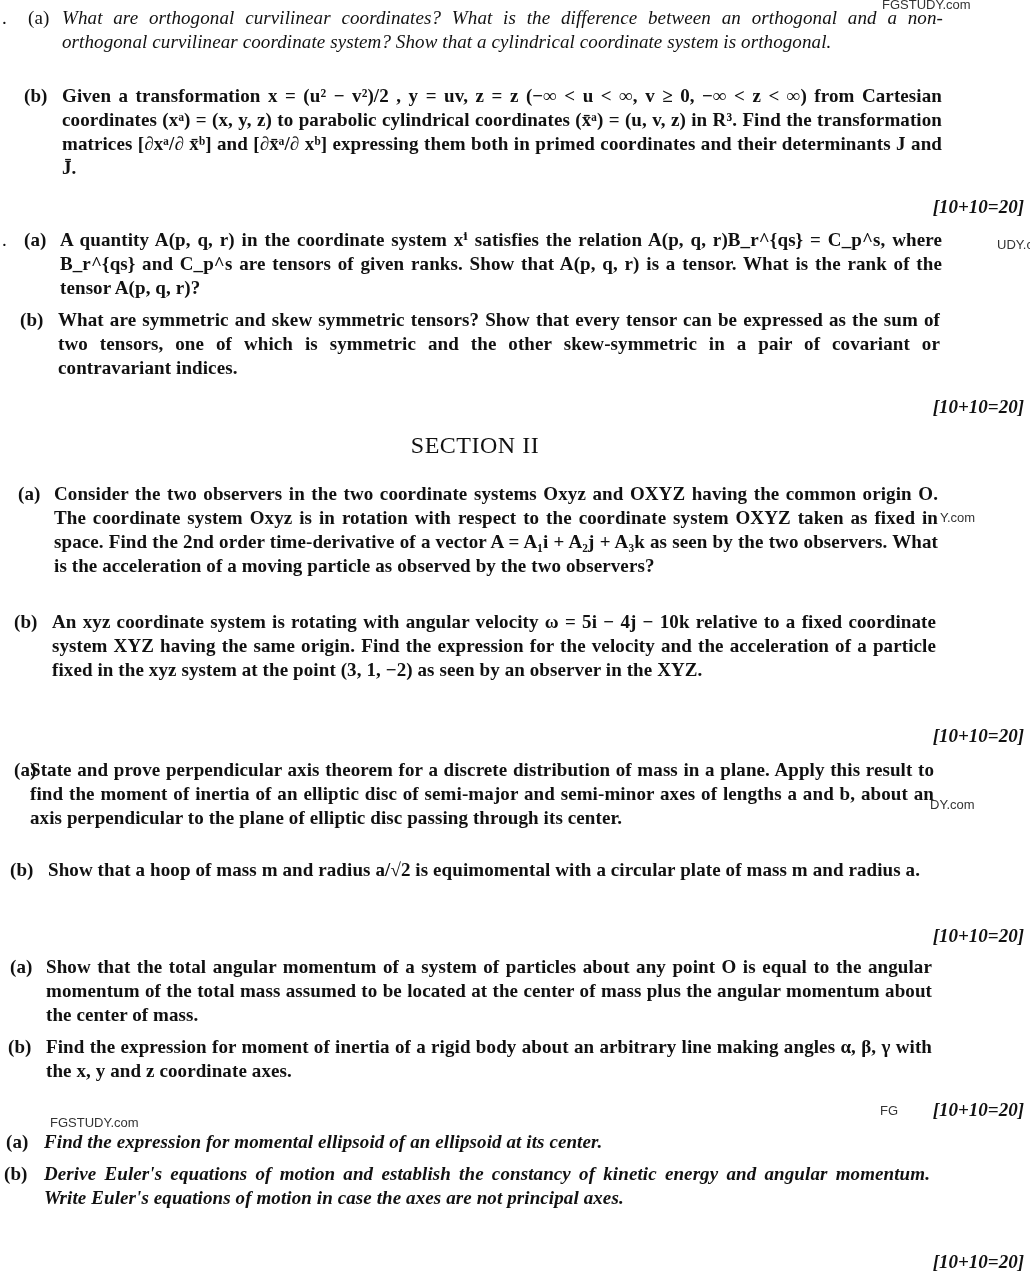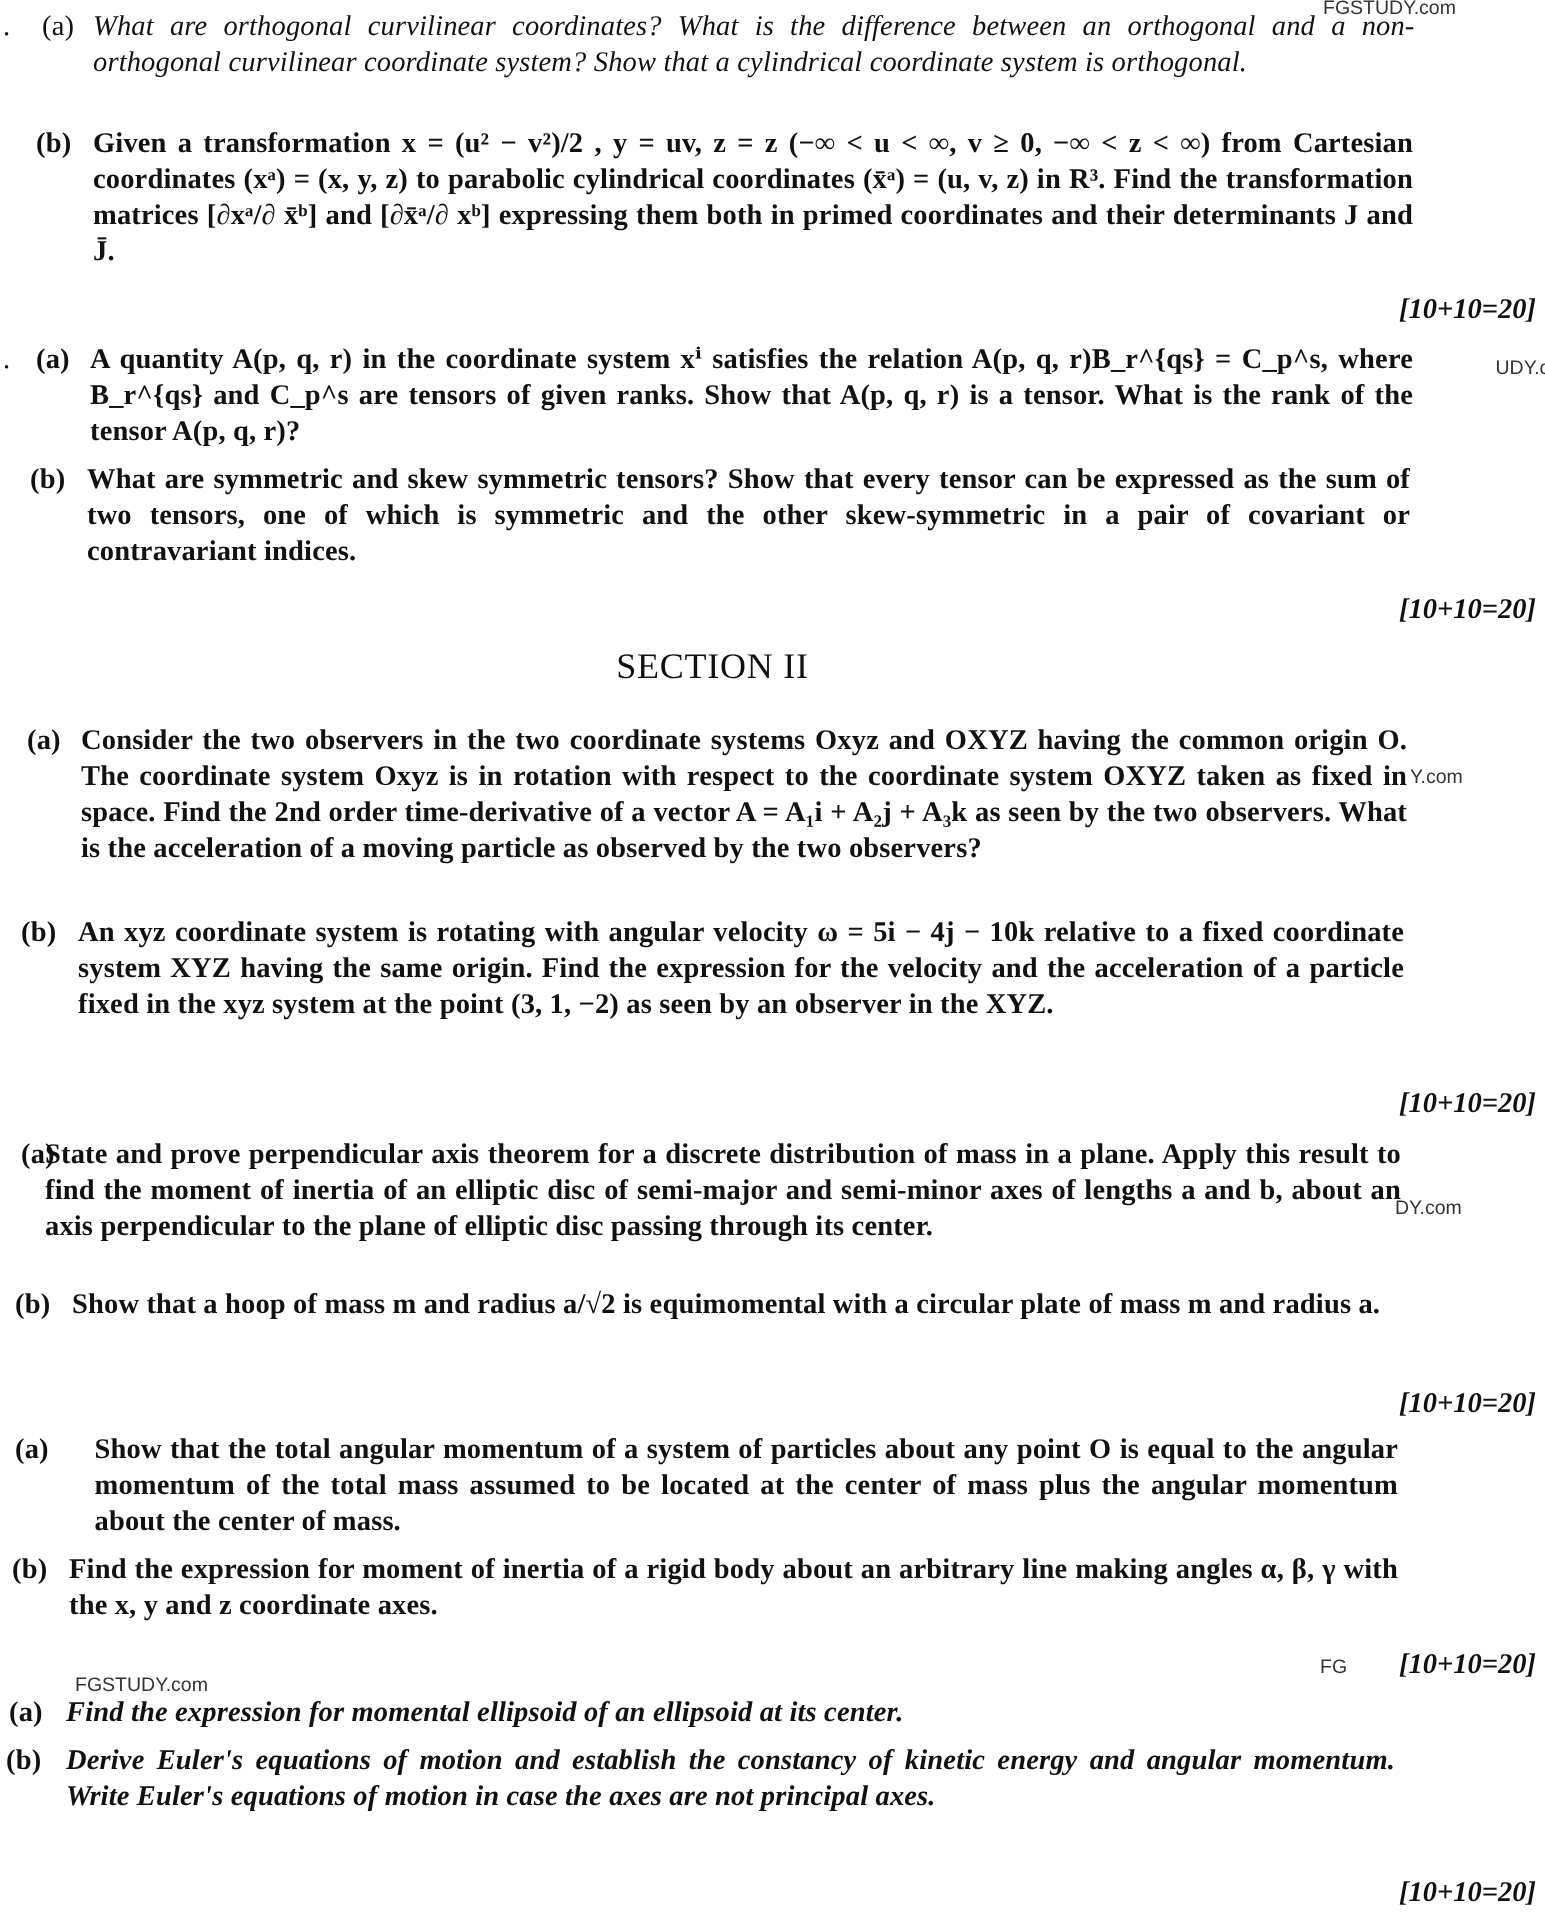--- a/index.html
+++ b/index.html
@@ -85,21 +85,21 @@
     <span class="txt" style="margin-left:16px;">State and prove perpendicular axis theorem for a discrete distribution of mass in a plane. Apply this result to find the moment of inertia of an elliptic disc of semi-major and semi-minor axes of lengths a and b, about an axis perpendicular to the plane of elliptic disc passing through its center.</span>
   </div>
   <div class="part bold" style="left:10px; top:858px; width:924px;">
     <span class="lbl">(b)</span>
     <span class="txt" style="margin-left:38px;">Show that a hoop of mass m and radius a/√2 is equimomental with a circular plate of mass m and radius a.</span>
   </div>
   <div class="marks" style="top:924px;">[10+10=20]</div>
 
   <div class="part bold" style="left:10px; top:955px; width:922px;">
     <span class="lbl">(a)</span>
-    <span class="txt" style="margin-left:53px;">Show that the total angular momentum of a system of particles about any point O is equal to the angular momentum of the total mass assumed to be located at the center of mass plus the angular momentum about the center of mass.</span>
+    <span class="txt" style="margin-left:36px;">Show that the total angular momentum of a system of particles about any point O is equal to the angular momentum of the total mass assumed to be located at the center of mass plus the angular momentum about the center of mass.</span>
   </div>
   <div class="part bold" style="left:8px; top:1035px; width:924px;">
     <span class="lbl">(b)</span>
     <span class="txt" style="margin-left:38px;">Find the expression for moment of inertia of a rigid body about an arbitrary line making angles α, β, γ with the x, y and z coordinate axes.</span>
   </div>
   <div class="marks" style="top:1098px;">[10+10=20]</div>
 
   <div class="part bold" style="left:6px; top:1130px; width:924px;">
     <span class="lbl">(a)</span>
     <span class="txt" style="margin-left:38px;font-style:italic;">Find the expression for momental ellipsoid of an ellipsoid at its center.</span>

